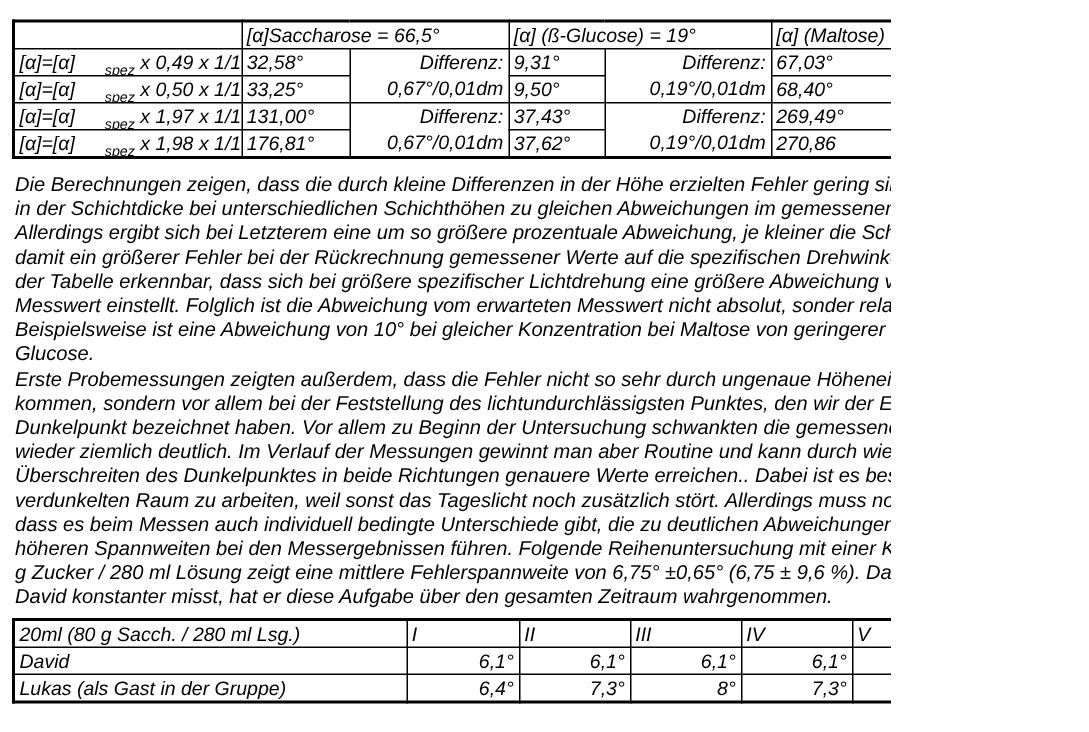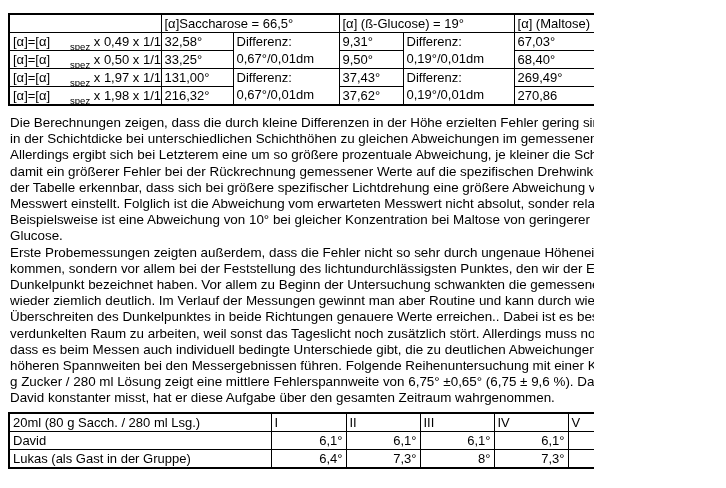--- a/index.html
+++ b/index.html
@@ -9,20 +9,21 @@
     color: #000000;
     font-family: "Liberation Sans", sans-serif;
   }
   .page {
     width: 594px;
     height: 488px;
     box-sizing: border-box;
     padding: 13px 8px 5px 8px;
     overflow: hidden;
     background: #ffffff;
+    font-style: italic;
   }
   table {
     border-collapse: collapse;
     table-layout: fixed;
     width: 710px;
     font-size: 13px;
   }
   .calc-table, .series-table {
     border: 2px solid #000000;
   }
@@ -31,20 +32,21 @@
     padding: 0 3px;
     height: 17px;
     line-height: 15px;
     white-space: nowrap;
     overflow: hidden;
     vertical-align: middle;
     text-align: left;
   }
   .calc-table td.diff-cell {
     vertical-align: top;
+    text-align: right;
   }
   .calc-table td.diff-cell div {
     line-height: 17px;
   }
   sub.spez {
     font-size: 9.5px;
     line-height: 0;
     margin-left: 20px;
   }
   .body-text {
@@ -124,21 +126,21 @@
           <div>0,19°/0,01dm</div>
         </td>
         <td>269,49°</td>
         <td rowspan="2" class="diff-cell">
           <div>Differenz:</div>
           <div>1,37°/dm/0,01dm</div>
         </td>
       </tr>
       <tr>
         <td><span>[α]=[α]</span><sub class="spez">spez</sub><span> x 1,98 x 1/1</span></td>
-        <td>216,32°</td>
+        <td>176,81°</td>
         <td>37,62°</td>
         <td>270,86</td>
       </tr>
     </tbody>
   </table>
 
   <div class="body-text">
     <p>Die Berechnungen zeigen, dass die durch kleine Differenzen in der Höhe erzielten Fehler gering sind und gleiche Fehler in der Schichtdicke bei unterschiedlichen Schichthöhen zu gleichen Abweichungen im gemessenen Drehwinkel führen. Allerdings ergibt sich bei Letzterem eine um so größere prozentuale Abweichung, je kleiner die Schichtdicke ist und damit ein größerer Fehler bei der Rückrechnung gemessener Werte auf die spezifischen Drehwinkel. Gleichzeitig ist in der Tabelle erkennbar, dass sich bei größere spezifischer Lichtdrehung eine größere Abweichung von erwarteten Messwert einstellt. Folglich ist die Abweichung vom erwarteten Messwert nicht absolut, sonder relativ zu sehen. Beispielsweise ist eine Abweichung von 10° bei gleicher Konzentration bei Maltose von geringerer Bedeutung als bei ß-Glucose.</p>
     <p>Erste Probemessungen zeigten außerdem, dass die Fehler nicht so sehr durch ungenaue Höheneinstellung zustande kommen, sondern vor allem bei der Feststellung des lichtundurchlässigsten Punktes, den wir der Einfachheit halber als Dunkelpunkt bezeichnet haben. Vor allem zu Beginn der Untersuchung schwankten die gemessenen Drehwinkel immer wieder ziemlich deutlich. Im Verlauf der Messungen gewinnt man aber Routine und kann durch wiederholtes Überschreiten des Dunkelpunktes in beide Richtungen genauere Werte erreichen.. Dabei ist es besonders wichtig, im verdunkelten Raum zu arbeiten, weil sonst das Tageslicht noch zusätzlich stört. Allerdings muss noch beachtet werden, dass es beim Messen auch individuell bedingte Unterschiede gibt, die zu deutlichen Abweichungen und damit zu höheren Spannweiten bei den Messergebnissen führen. Folgende Reihenuntersuchung mit einer Konzentration von 80 g Zucker / 280 ml Lösung zeigt eine mittlere Fehlerspannweite von 6,75° ±0,65° (6,75 ± 9,6 %). Da augenscheinlich David konstanter misst, hat er diese Aufgabe über den gesamten Zeitraum wahrgenommen.</p>
   </div>

